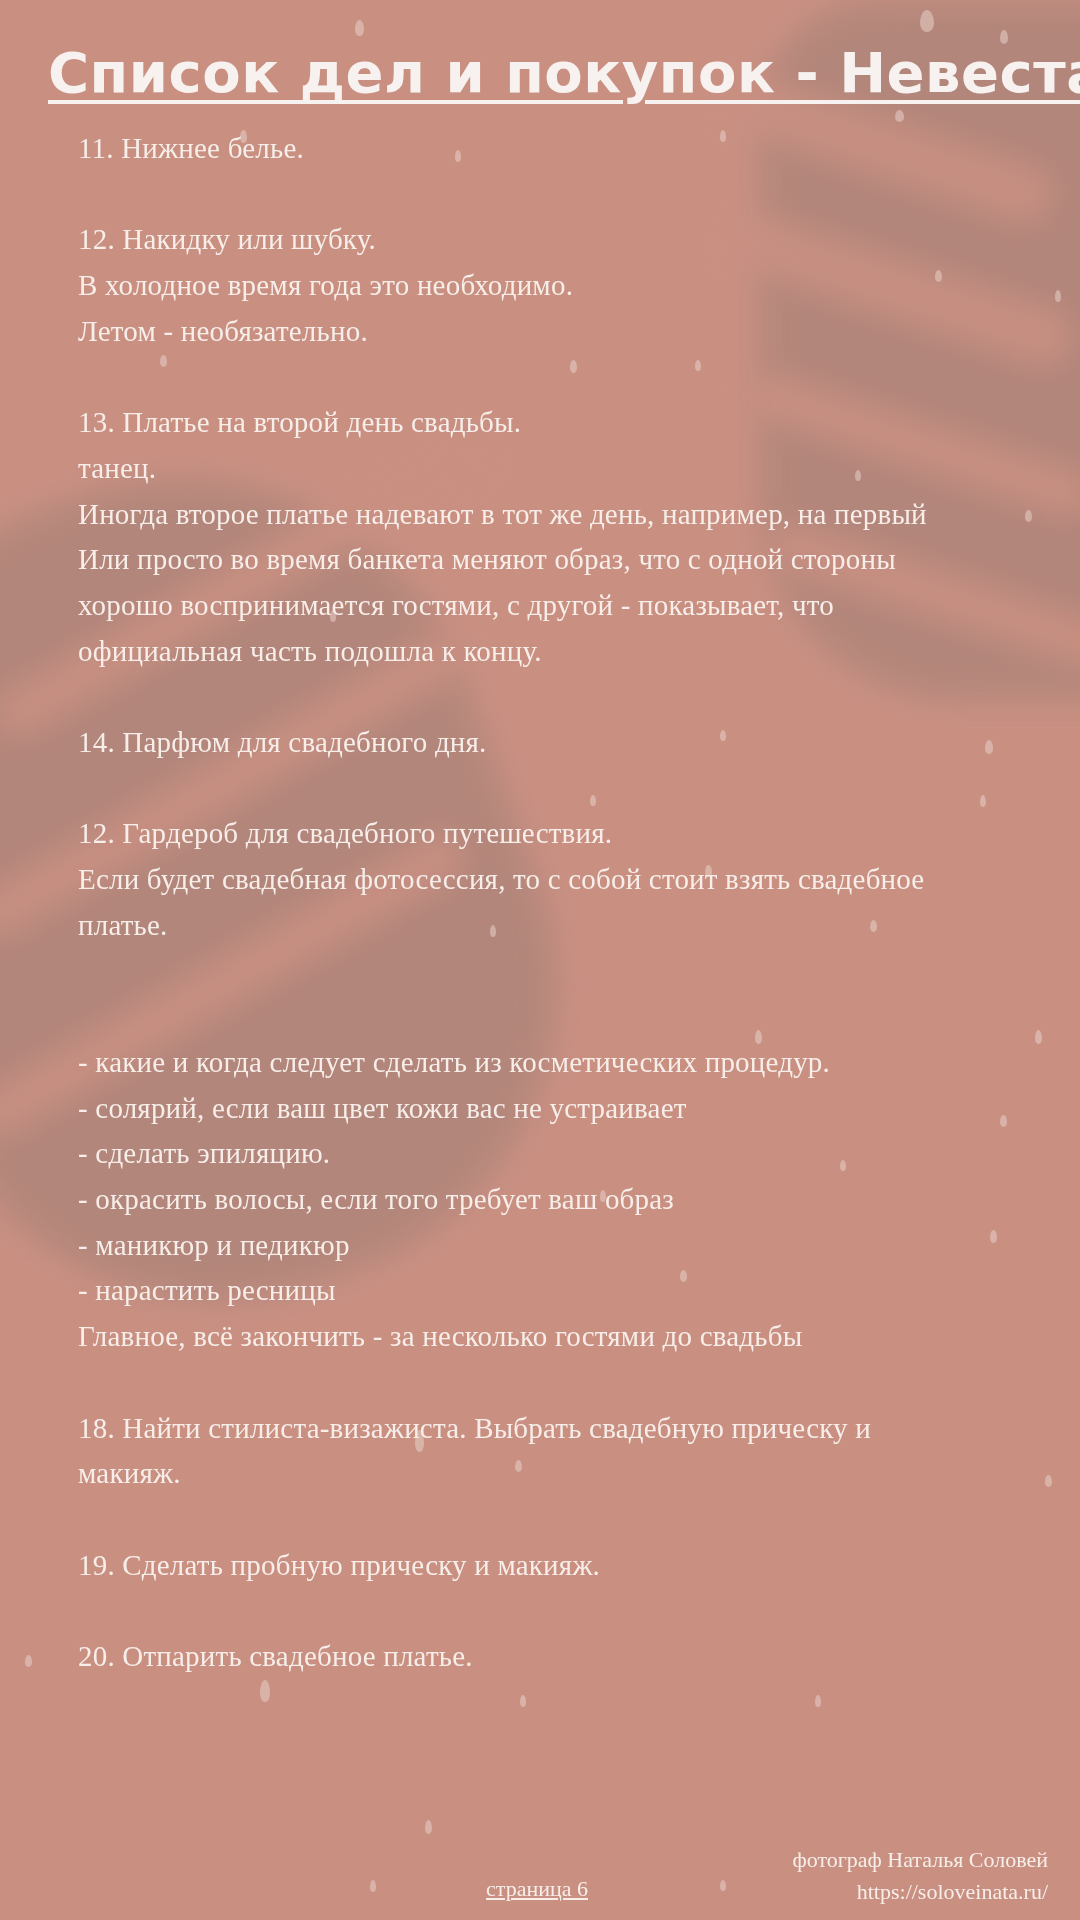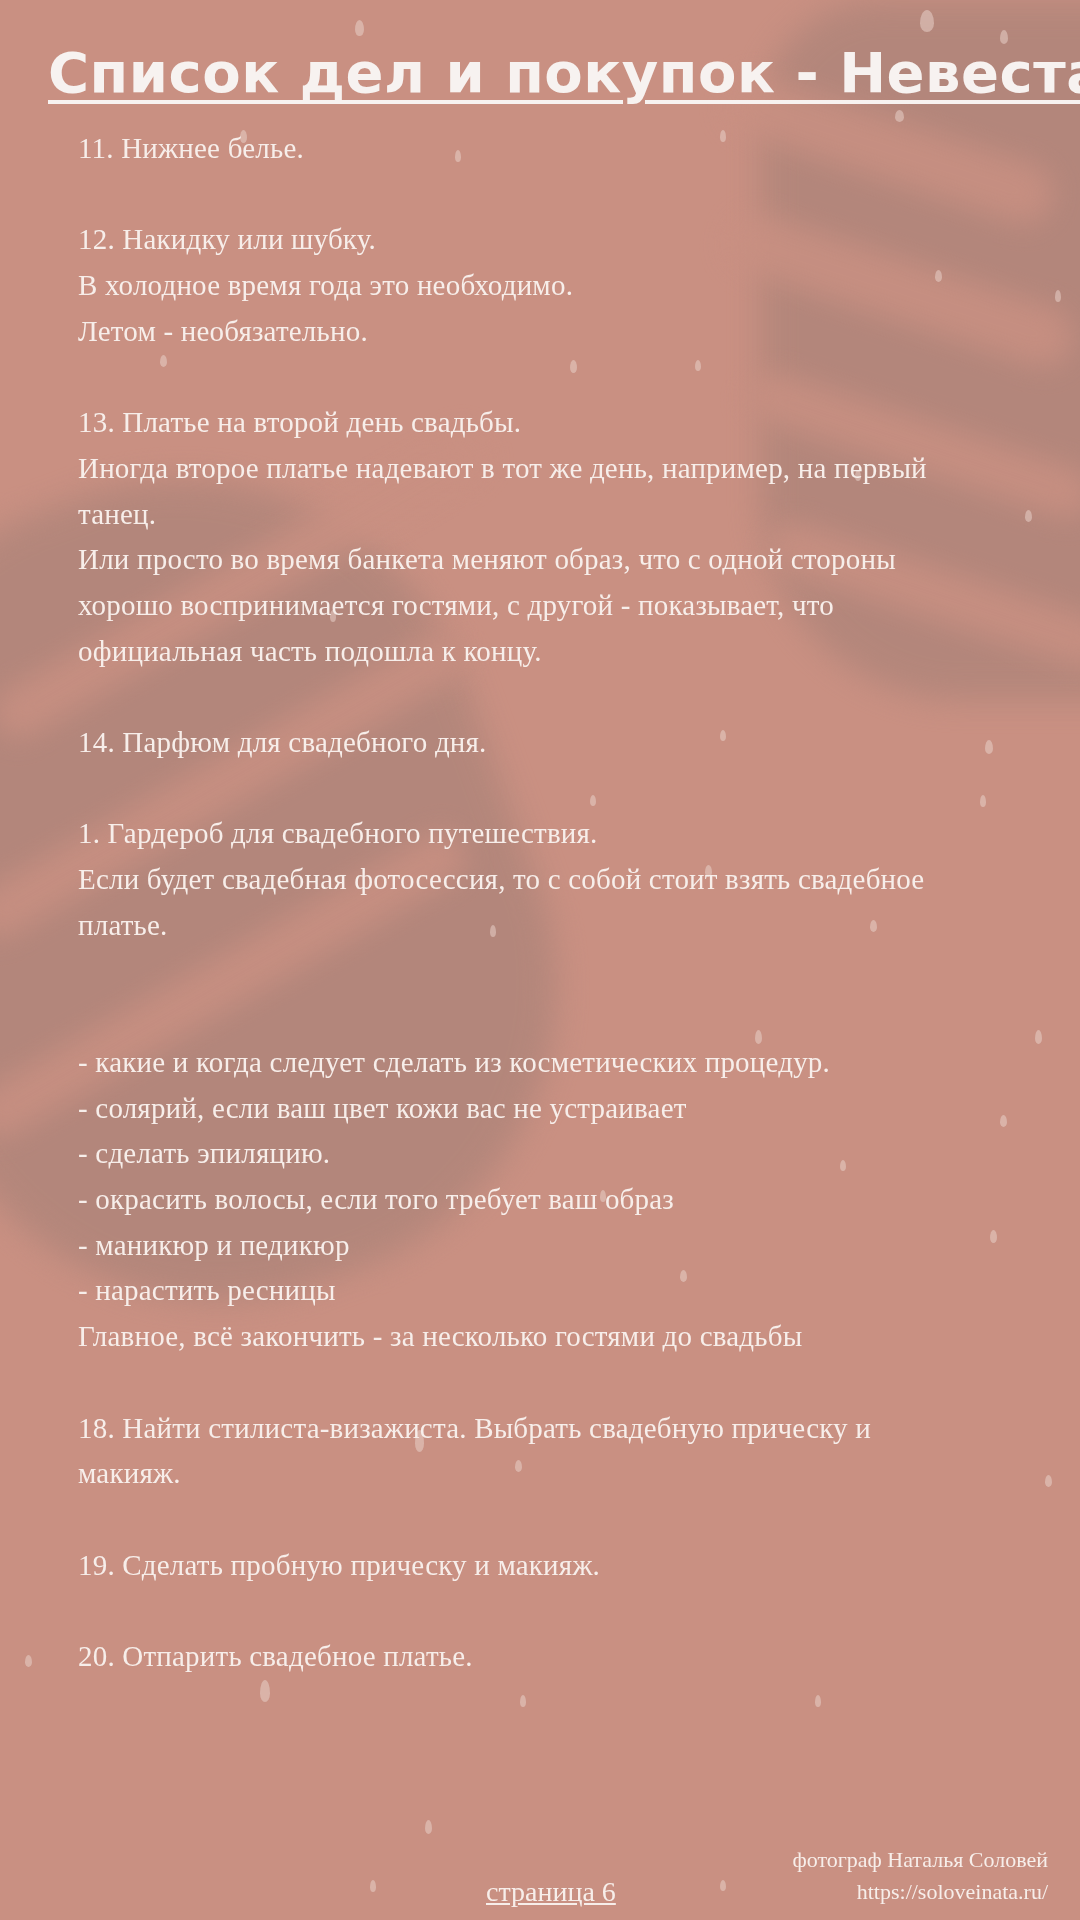--- a/index.html
+++ b/index.html
@@ -22,21 +22,21 @@
     white-space: nowrap;
   }
   .body-text {
     position: absolute; left: 48px; top: 126px; width: 1000px;
     font-size: 29px; line-height: 45.7px; letter-spacing: 0.2px; margin-left: 30px;
   }
   .body-text p { margin: 0; }
   .gap { height: 45.7px; }
   .footer-page {
     position: absolute; left: 486px; top: 1876px;
-    font-size: 28px; text-decoration: underline; color:#F7EEEA;
+    font-size: 22px; text-decoration: underline; color:#F7EEEA;
   }
   .footer-credit {
     position: absolute; right: 32px; top: 1844px; text-align: right;
     font-size: 22px; line-height: 32px; color:#F7EEEA;
   }
 </style>
 </head>
 <body>
 
 <div class="bg-layer">
@@ -101,33 +101,33 @@
   </div>
   <div class="gap"></div>
   <div>
     <p>12. Накидку или шубку.</p>
     <p>В холодное время года это необходимо.</p>
     <p>Летом - необязательно.</p>
   </div>
   <div class="gap"></div>
   <div>
     <p>13. Платье на второй день свадьбы.</p>
+    <p>танец.</p>
     <p>Иногда второе платье надевают в тот же день, например, на первый</p>
-    <p>танец.</p>
     <p>Или просто во время банкета меняют образ, что с одной стороны</p>
     <p>хорошо воспринимается гостями, с другой - показывает, что</p>
     <p>официальная часть подошла к концу.</p>
   </div>
   <div class="gap"></div>
   <div>
     <p>14. Парфюм для свадебного дня.</p>
   </div>
   <div class="gap"></div>
   <div>
-    <p>1. Гардероб для свадебного путешествия.</p>
+    <p>12. Гардероб для свадебного путешествия.</p>
     <p>Если будет свадебная фотосессия, то с собой стоит взять свадебное</p>
     <p>платье.</p>
   </div>
   <div class="gap"></div>
   <div class="gap"></div>
   <div>
     <p>- какие и когда следует сделать из косметических процедур.</p>
     <p>- солярий, если ваш цвет кожи вас не устраивает</p>
     <p>- сделать эпиляцию.</p>
     <p>- окрасить волосы, если того требует ваш образ</p>

